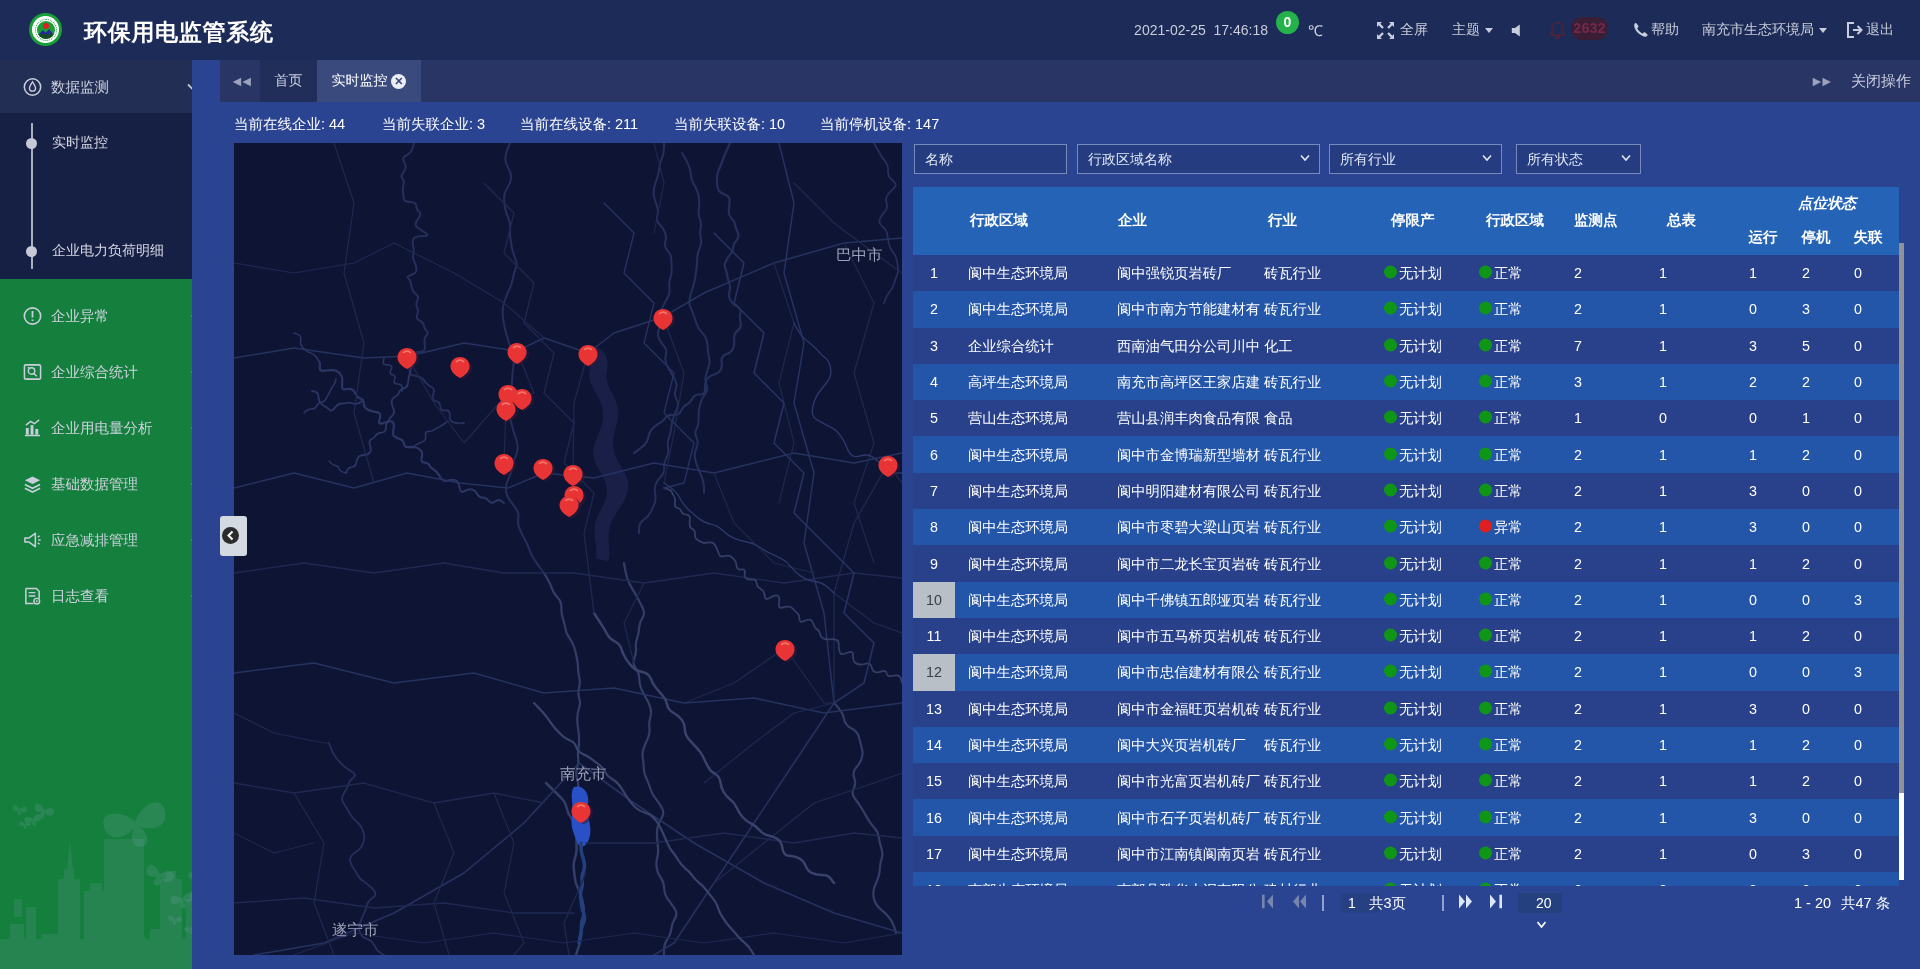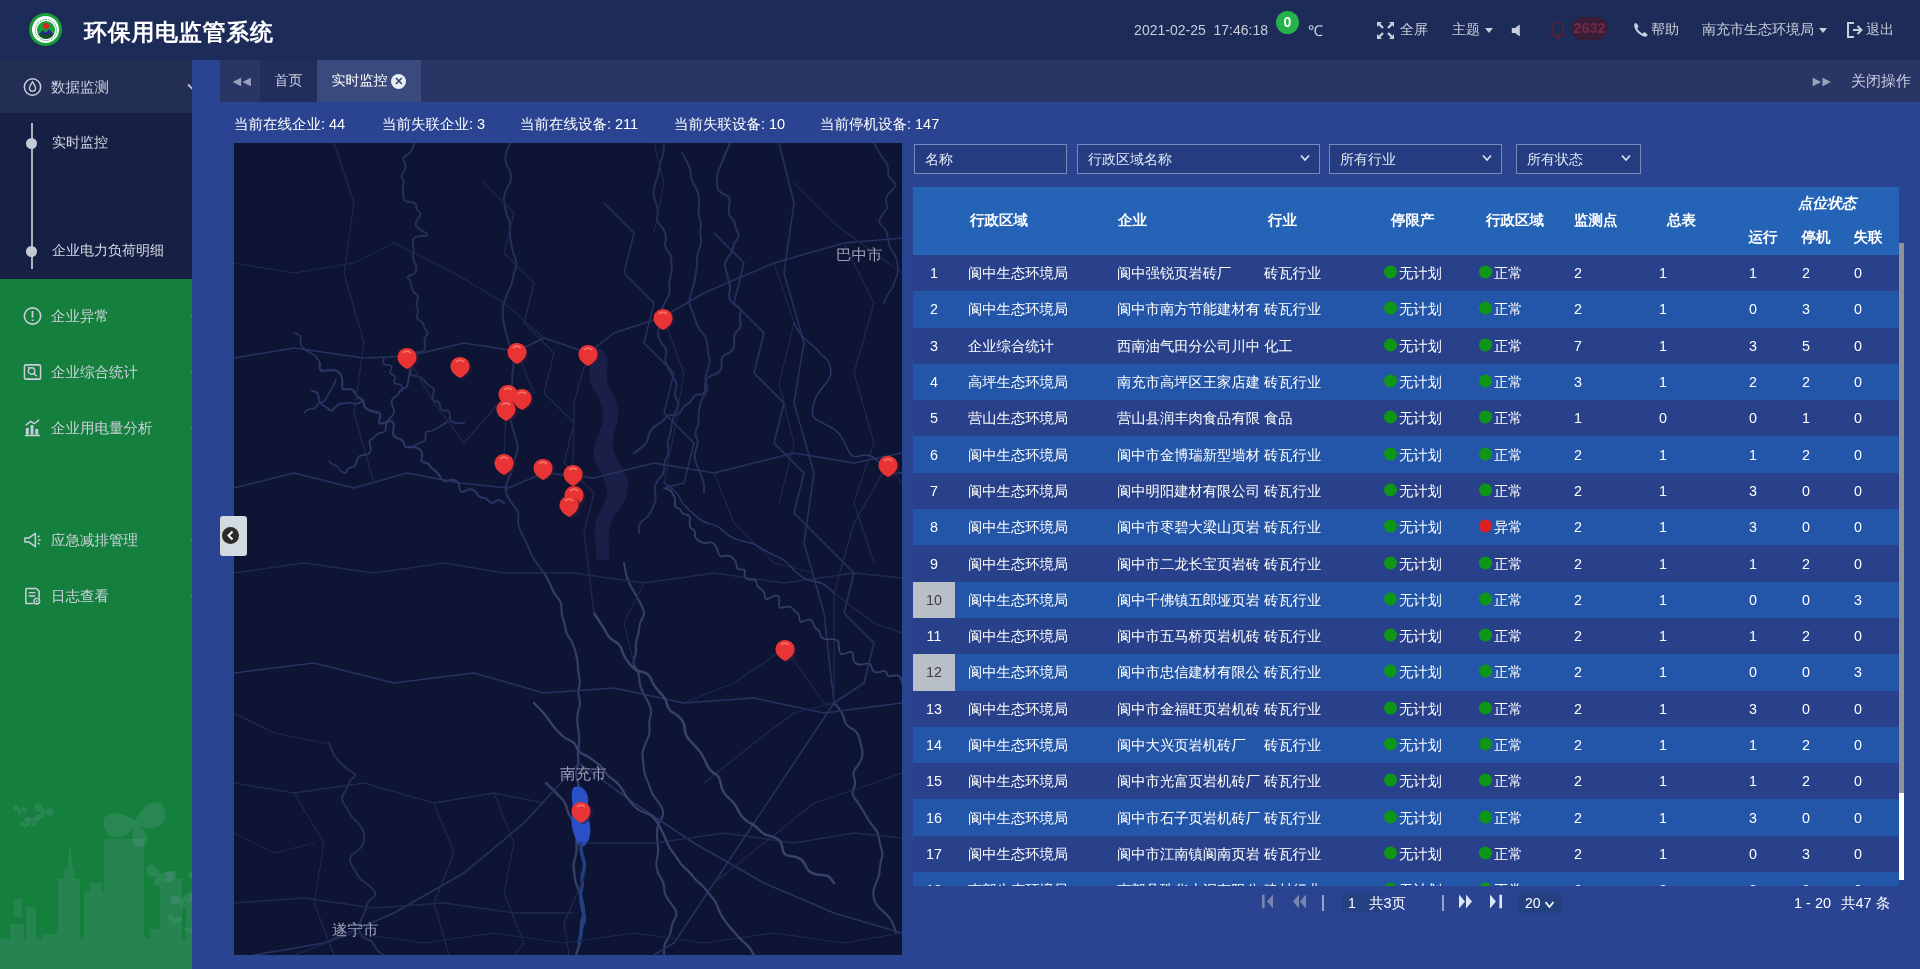--- a/index.html
+++ b/index.html
@@ -138,20 +138,31 @@
     </div>
     <div class="mitem" style="top:340px">
       <span class="ic"><svg viewBox="0 0 20 20" width="19" height="19">
           <path d="M2,18 L18,18" stroke="#c9cedd" stroke-width="1.6"></path>
           <rect x="3" y="10" width="3" height="7" fill="#c9cedd"></rect>
           <rect x="8" y="7" width="3" height="10" fill="#c9cedd"></rect>
           <rect x="13" y="11" width="3" height="6" fill="#c9cedd"></rect>
           <path d="M3,7 L8,3 L12,5.5 L17,1.5" fill="none" stroke="#c9cedd" stroke-width="1.5"></path>
         </svg></span>
       <span class="txt">企业用电量分析</span>
+      <svg class="ar" width="8" height="13" viewBox="0 0 8 13">
+        <path d="M6.5,1.5 L1.5,6.5 L6.5,11.5" fill="none" stroke="#b4bac9" stroke-width="1.8"></path>
+      </svg>
+    </div>
+    <div class="mitem" style="top:396px">
+      <span class="ic"><svg viewBox="0 0 20 20" width="19" height="19">
+          <path d="M10,2 L18,6 L10,10 L2,6 Z" fill="#c9cedd"></path>
+          <path d="M2,10.5 L10,14.5 L18,10.5" fill="none" stroke="#c9cedd" stroke-width="1.7"></path>
+          <path d="M2,14.5 L10,18.5 L18,14.5" fill="none" stroke="#c9cedd" stroke-width="1.7"></path>
+        </svg></span>
+      <span class="txt">基础数据管理</span>
       <svg class="ar" width="8" height="13" viewBox="0 0 8 13">
         <path d="M6.5,1.5 L1.5,6.5 L6.5,11.5" fill="none" stroke="#b4bac9" stroke-width="1.8"></path>
       </svg>
     </div>
     <div class="mitem" style="top:452px">
       <span class="ic"><svg viewBox="0 0 20 20" width="19" height="19">
           <path d="M2,8 L6,8 L13,3 L13,17 L6,12 L2,12 Z" fill="none" stroke="#c9cedd" stroke-width="1.6" stroke-linejoin="round"></path>
           <path d="M15.5,7 L17.5,5.5 M16,10 L18.5,10 M15.5,13 L17.5,14.5" stroke="#c9cedd" stroke-width="1.5"></path>
         </svg></span>
       <span class="txt">应急减排管理</span>
@@ -698,18 +709,18 @@
       <div class="pi" style="left:456px">共3页</div>
       <div class="pi" style="left:529px;width:1.5px;height:16px;background:#8fa3cc"></div>
       <div class="pi" style="left:546px"><svg width="14" height="14" viewBox="0 0 14 14" fill="#dbe6f8">
           <path d="M0,0 L6,7 L0,14 Z"></path>
           <path d="M7,0 L13,7 L7,14 Z"></path>
         </svg></div>
       <div class="pi" style="left:577px"><svg width="12" height="14" viewBox="0 0 12 14" fill="#dbe6f8">
           <path d="M0,0 L6,7 L0,14 Z"></path>
           <rect x="9.4" y="0" width="2.6" height="14"></rect>
         </svg></div>
-      <div class="pi" style="left:605px;width:44px;height:20px;background:#24407f;color:#fff;font-size:14px;line-height:20px;padding-left:7px">20 <svg width="9" height="7" viewBox="0 0 9 7" style="margin-left:1px">
+      <div class="pi" style="left:605px;width:44px;height:20px;background:#24407f;color:#fff;font-size:14px;line-height:20px;padding-left:18px">20 <svg width="9" height="7" viewBox="0 0 9 7" style="margin-left:1px">
           <path d="M0.5,1 L4.5,6 L8.5,1" fill="none" stroke="#fff" stroke-width="1.7"></path>
         </svg></div>
       <div class="pi" style="left:881px">1 - 20</div>
       <div class="pi" style="left:928px">共47 条</div>
     </div>
   </div>
 </body></html>

